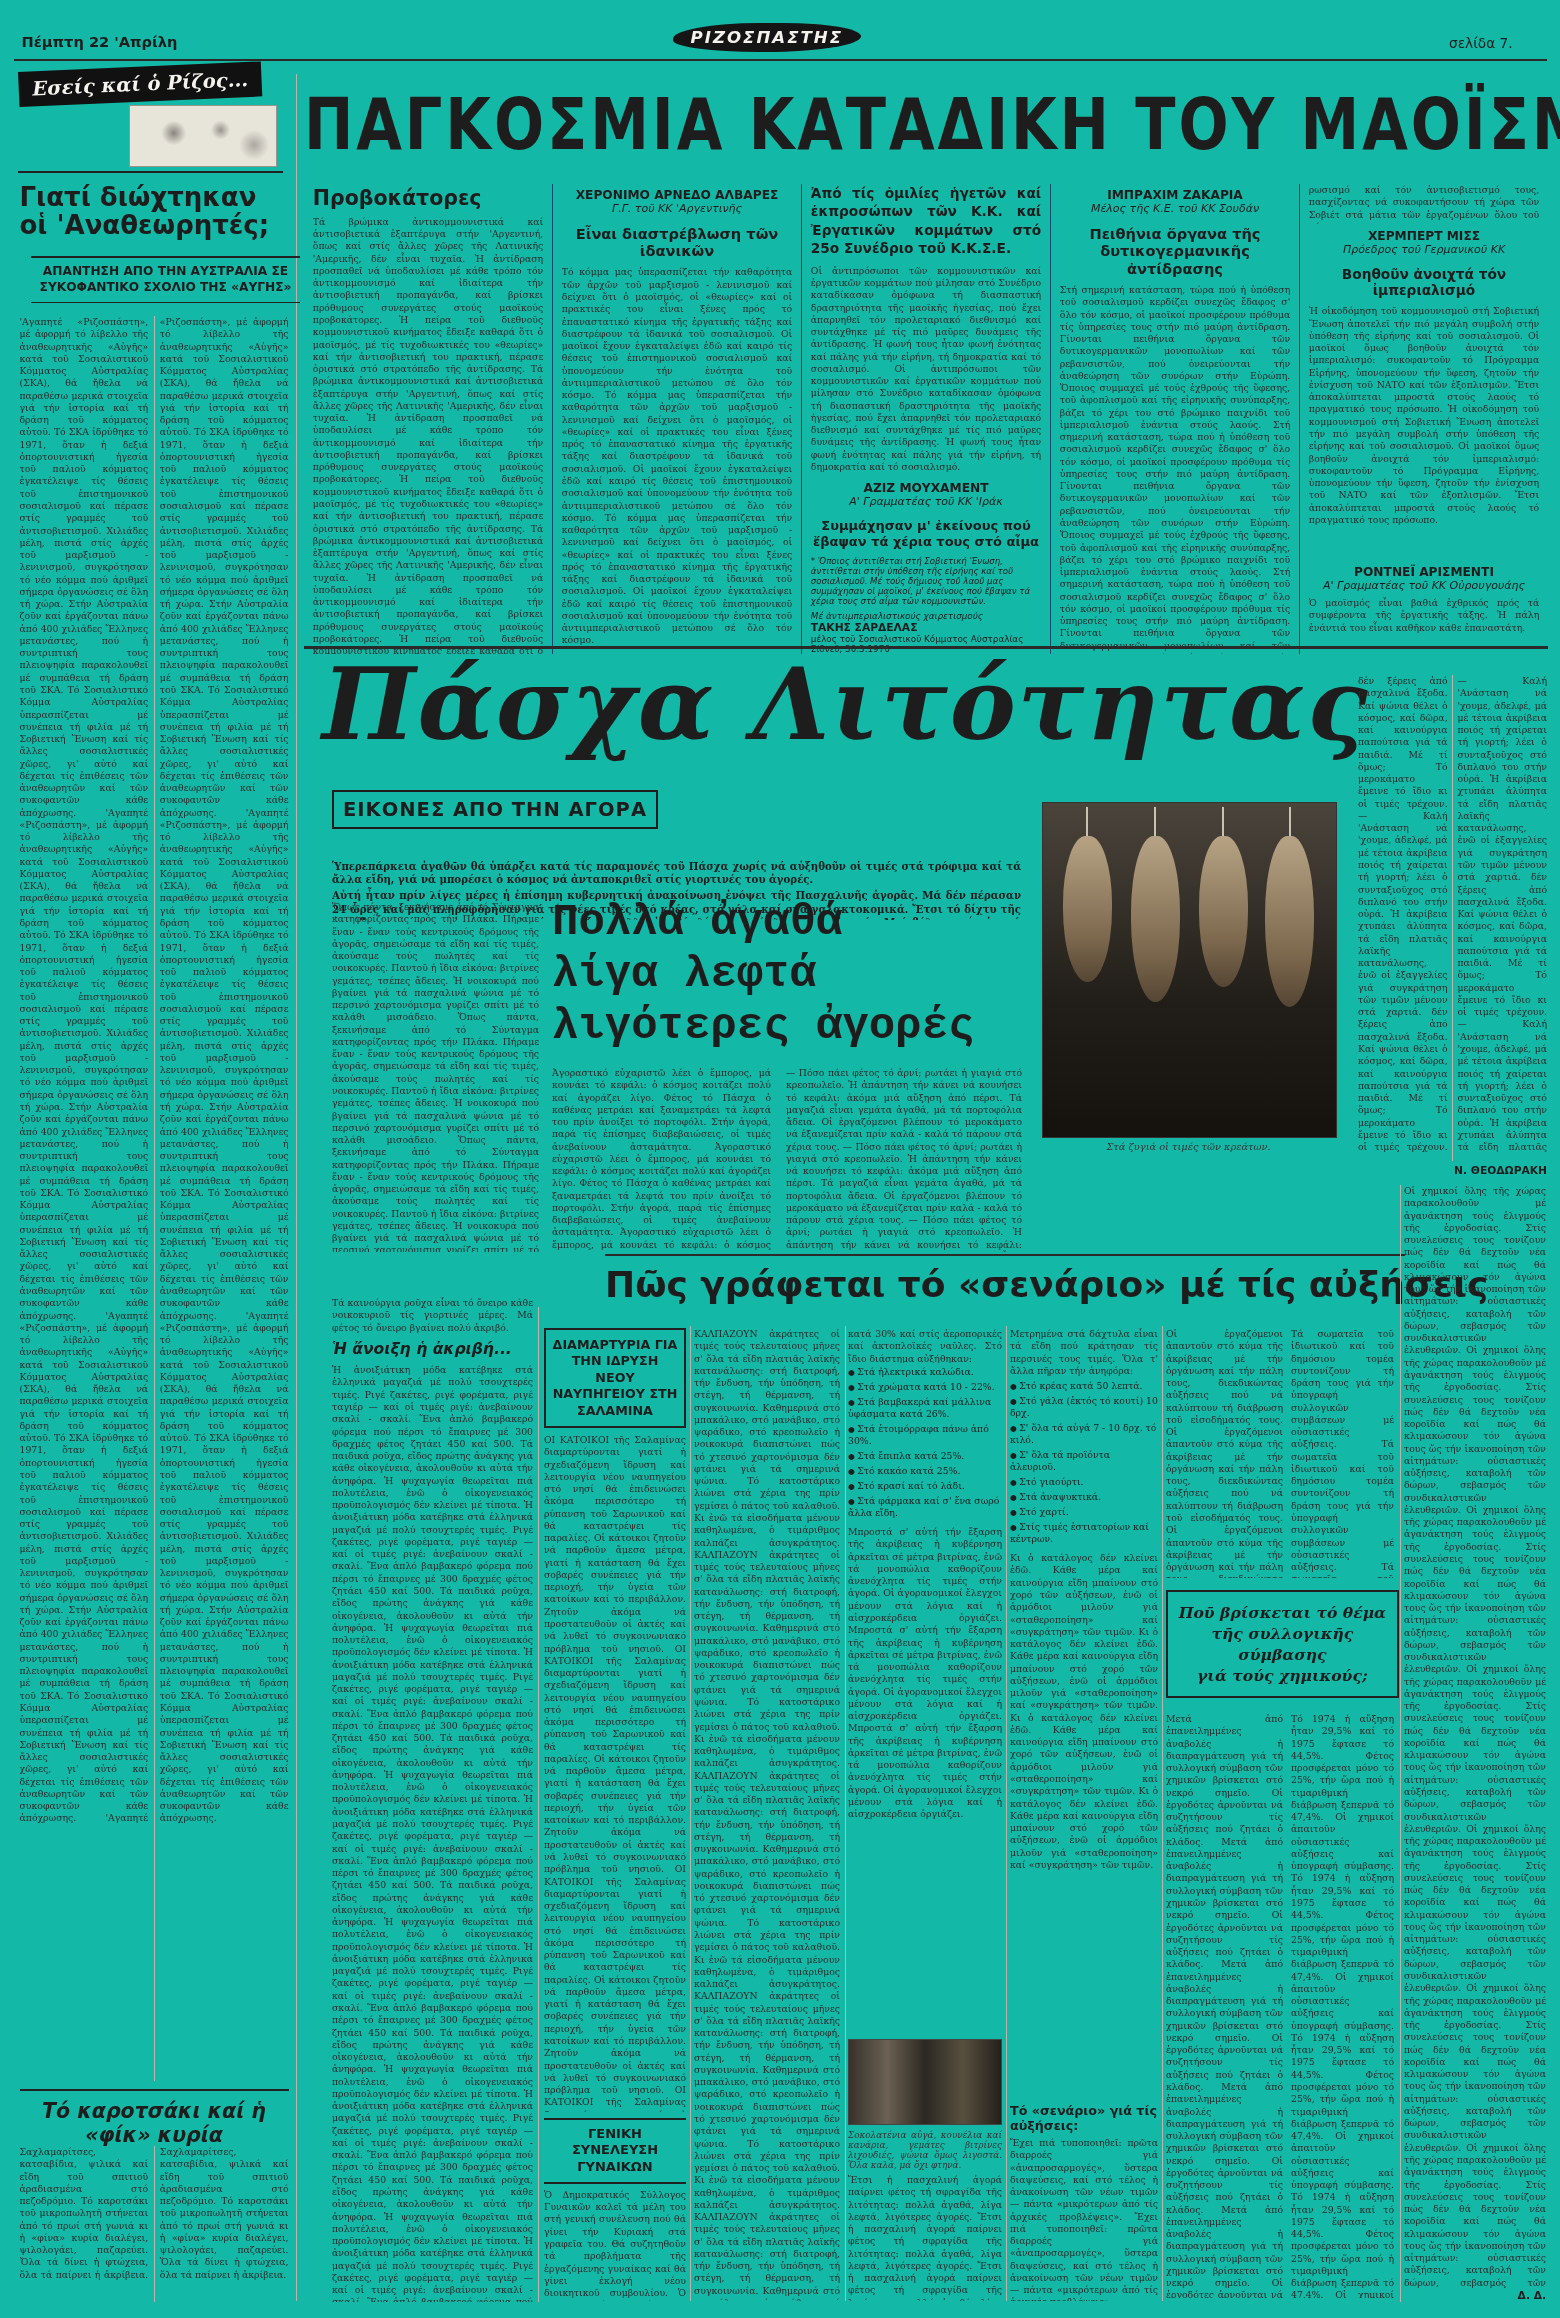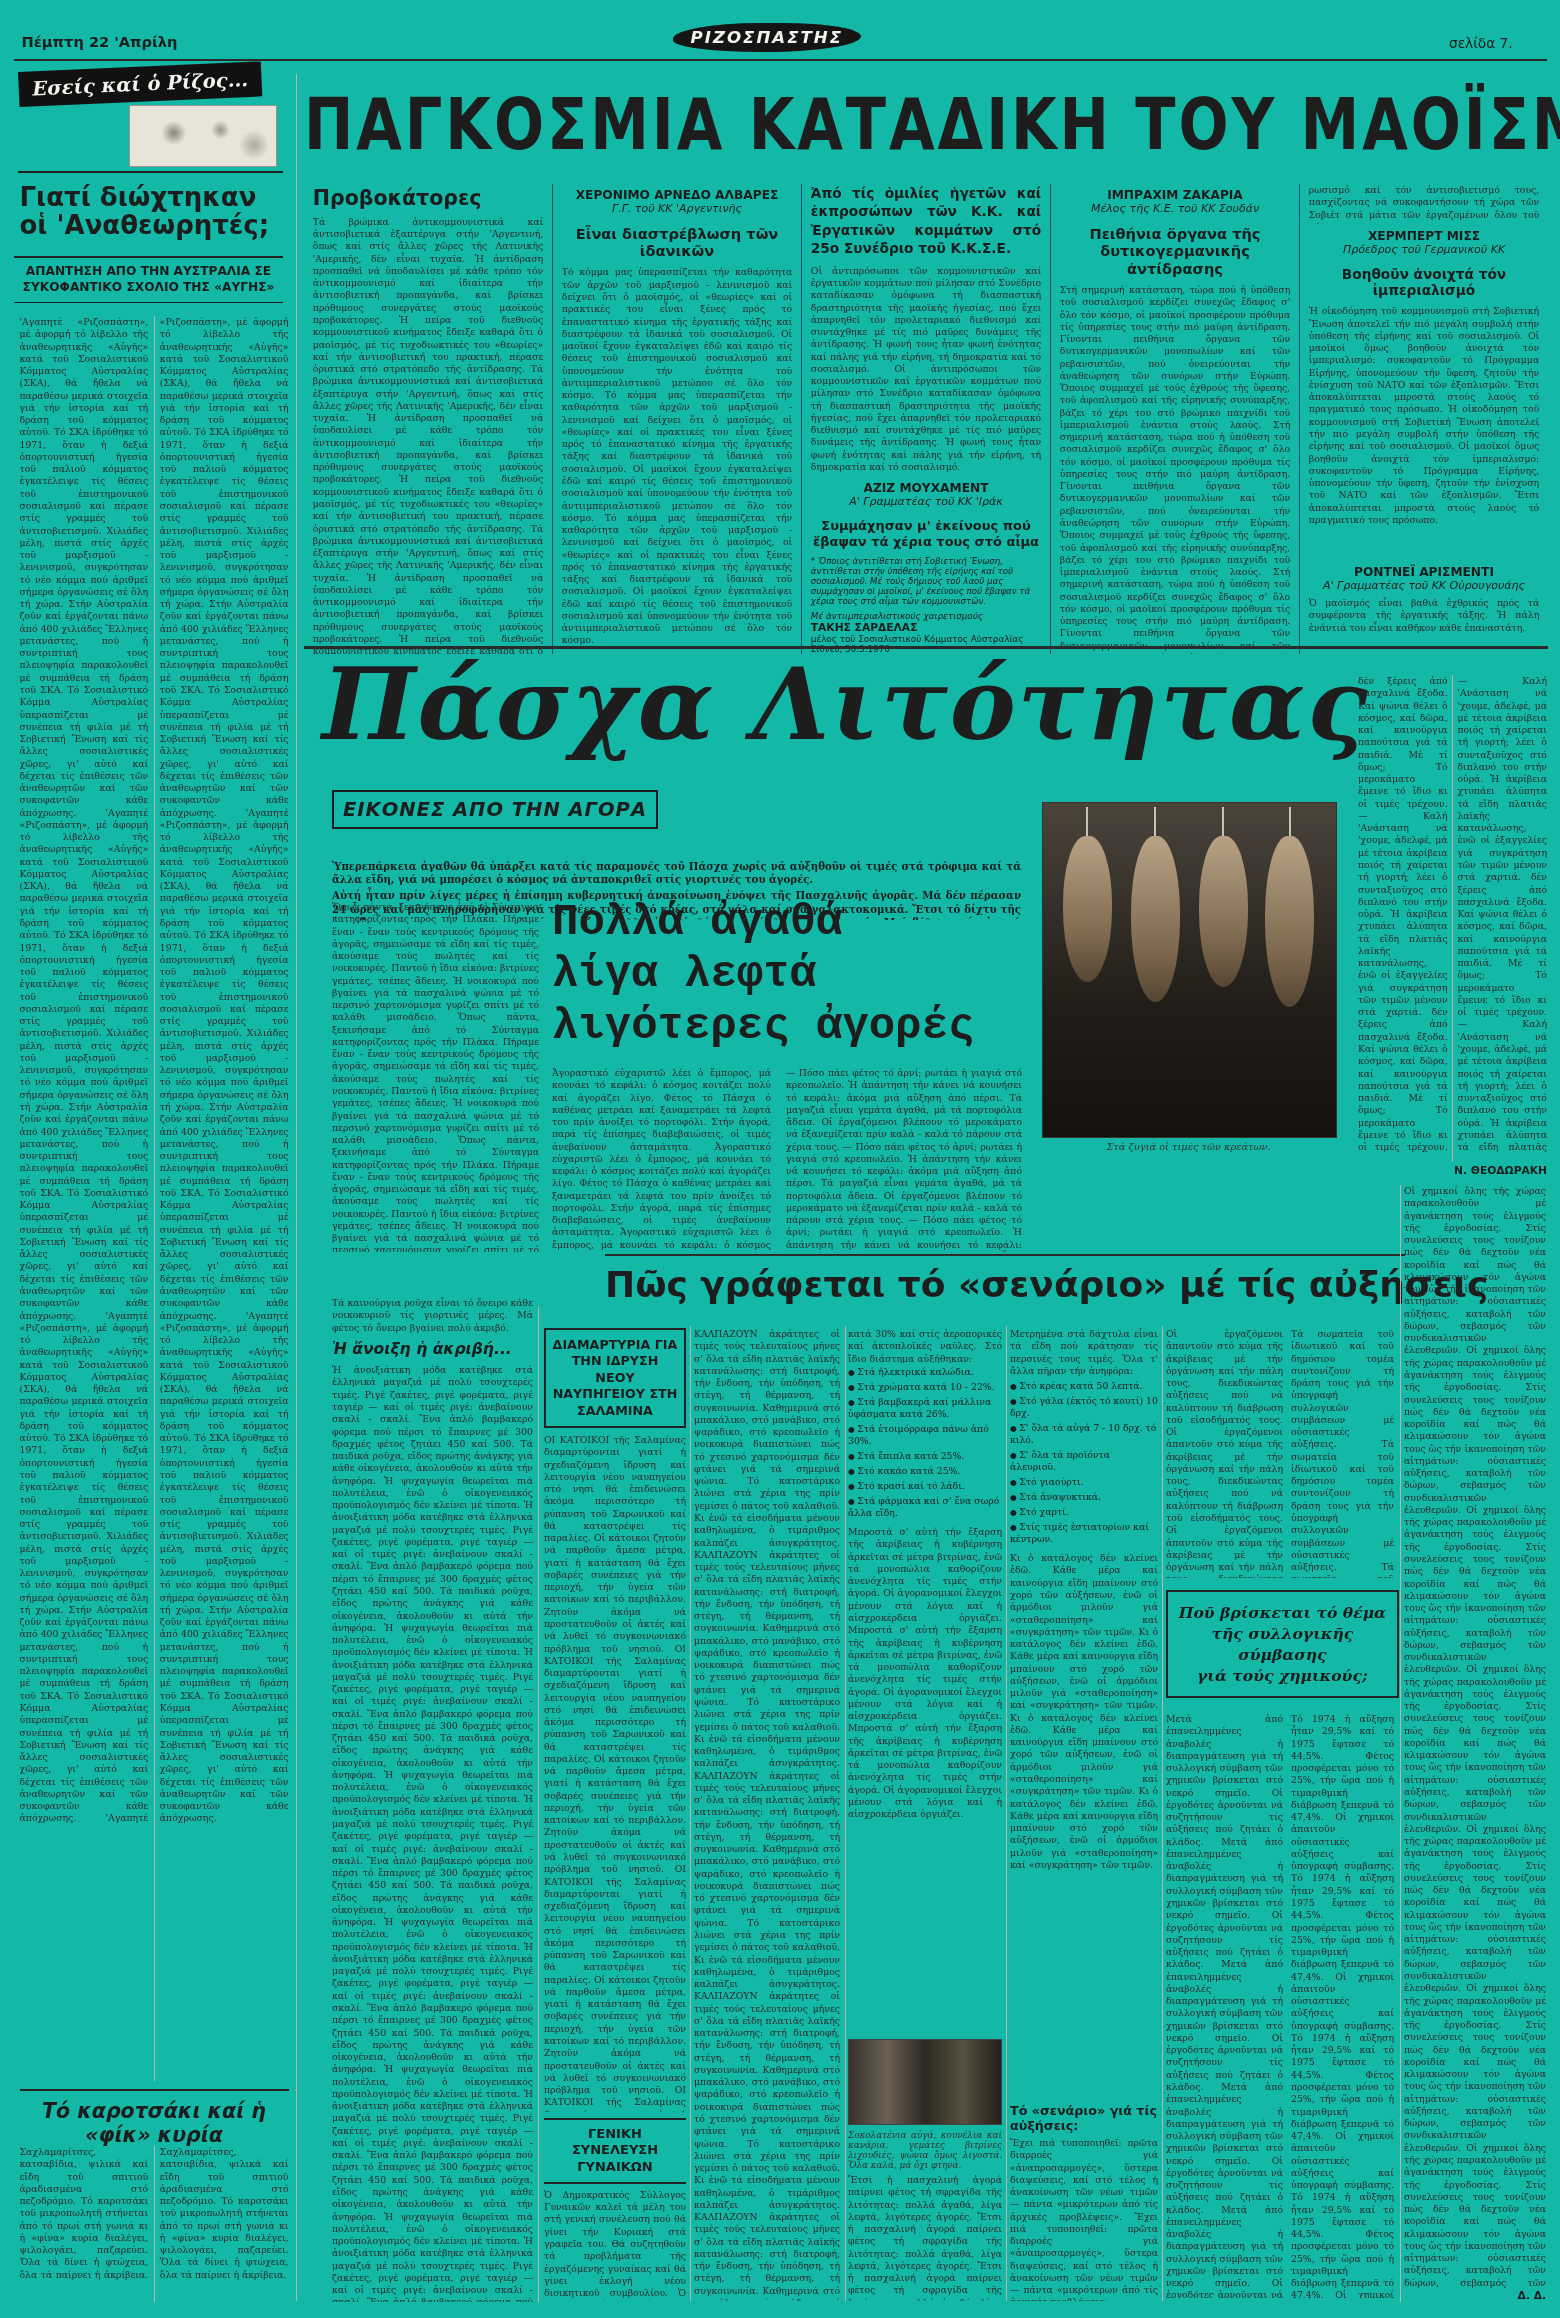--- a/index.html
+++ b/index.html
@@ -49,21 +49,21 @@
   .mao-intro{font-size:13.7px;font-weight:bold;line-height:1.35;text-align:justify;margin-bottom:6.8px;}
   .note{font-size:8.6px;font-style:italic;}
   .sig{text-align:left;margin-top:4.9px;}
   .sig .pre{font-size:8.8px;font-style:italic;}
   .sig .name{font-size:10.7px;font-weight:bold;}
   .sig .role,.sig .place{font-size:8.8px;}
   
   .pa-head{font-family:"DejaVu Serif",serif;font-style:italic;font-weight:bold;font-size:99px;
            letter-spacing:2px;white-space:nowrap;line-height:1;}
   .pa-label{border:2.4px solid #1d1d1d;font-size:19.5px;font-weight:bold;letter-spacing:1px;
-            display:flex;align-items:center;justify-content:center;font-style:italic;}
+            display:flex;align-items:center;justify-content:center;}
   .pa-lead{font-size:10.2px;font-weight:bold;line-height:1.3;text-align:justify;
            font-family:"DejaVu Serif",serif;}
   .pa-sub-line{font-family:Liberation Mono, monospace;font-weight:bold;font-size:44px;line-height:1.18;}
   .photo{border:1px solid #333;background:linear-gradient(180deg,#4a443b,#211d18 60%,#15120e);}
   .carcass{position:absolute;width:49px;height:146px;top:33px;border-radius:46% 46% 50% 50%;
            background:linear-gradient(180deg,#cbb592,#8a7355 70%,#5e4c38);opacity:.85;}
   .hook{position:absolute;width:2px;height:29px;top:3.9px;background:#c9c2b2;}
   .caption{font-size:9.8px;font-style:italic;text-align:center;color:#333;
            font-family:"DejaVu Serif",serif;}
   .sig-right{font-size:10.7px;font-weight:bold;text-align:right;}
@@ -99,21 +99,21 @@
   <div class="abs h-page" style="left:1449px;top:35px;width:107px;">σελίδα 7.</div>
 
   <div class="vrule" style="left:296px;top:74px;height:2227px;"></div>
 
   <div class="abs eseis" style="left:17.6px;top:72px;width:265px;height:99px;">
     <span class="eseis-ribbon">Εσείς καί ὁ Ρίζος...</span>
     <span class="eseis-art"></span>
   </div>
 
   <div class="abs la-head" style="left:19.5px;top:183px;width:265px;">Γιατί διώχτηκαν οἱ 'Αναθεωρητές;</div>
-  <div class="abs la-kick" style="left:14px;top:256px;width:265px;">ΑΠΑΝΤΗΣΗ ΑΠΟ ΤΗΝ ΑΥΣΤΡΑΛΙΑ ΣΕ ΣΥΚΟΦΑΝΤΙΚΟ ΣΧΟΛΙΟ ΤΗΣ «ΑΥΓΗΣ»</div>
+  <div class="abs la-kick" style="left:31px;top:256px;width:265px;">ΑΠΑΝΤΗΣΗ ΑΠΟ ΤΗΝ ΑΥΣΤΡΑΛΙΑ ΣΕ ΣΥΚΟΦΑΝΤΙΚΟ ΣΧΟΛΙΟ ΤΗΣ «ΑΥΓΗΣ»</div>
   <div class="abs body two-col" style="left:19.5px;top:316px;width:269px;height:1765px;">'Αγαπητέ «Ριζοσπάστη», μέ ἀφορμή τό λίβελλο τῆς ἀναθεωρητικῆς «Αὐγῆς» κατά τοῦ Σοσιαλιστικοῦ Κόμματος Αὐστραλίας (ΣΚΑ), θά ἤθελα νά παραθέσω μερικά στοιχεῖα γιά τήν ἱστορία καί τή δράση τοῦ κόμματος αὐτοῦ. Τό ΣΚΑ ἱδρύθηκε τό 1971, ὅταν ἡ δεξιά ὀπορτουνιστική ἡγεσία τοῦ παλιοῦ κόμματος ἐγκατέλειψε τίς θέσεις τοῦ ἐπιστημονικοῦ σοσιαλισμοῦ καί πέρασε στίς γραμμές τοῦ ἀντισοβιετισμοῦ. Χιλιάδες μέλη, πιστά στίς ἀρχές τοῦ μαρξισμοῦ - λενινισμοῦ, συγκρότησαν τό νέο κόμμα πού ἀριθμεῖ σήμερα ὀργανώσεις σέ ὅλη τή χώρα. Στήν Αὐστραλία ζοῦν καί ἐργάζονται πάνω ἀπό 400 χιλιάδες Ἕλληνες μετανάστες, πού ἡ συντριπτική τους πλειοψηφία παρακολουθεῖ μέ συμπάθεια τή δράση τοῦ ΣΚΑ. Τό Σοσιαλιστικό Κόμμα Αὐστραλίας ὑπερασπίζεται μέ συνέπεια τή φιλία μέ τή Σοβιετική Ἕνωση καί τίς ἄλλες σοσιαλιστικές χῶρες, γι' αὐτό καί δέχεται τίς ἐπιθέσεις τῶν ἀναθεωρητῶν καί τῶν συκοφαντῶν κάθε ἀπόχρωσης. 'Αγαπητέ «Ριζοσπάστη», μέ ἀφορμή τό λίβελλο τῆς ἀναθεωρητικῆς «Αὐγῆς» κατά τοῦ Σοσιαλιστικοῦ Κόμματος Αὐστραλίας (ΣΚΑ), θά ἤθελα νά παραθέσω μερικά στοιχεῖα γιά τήν ἱστορία καί τή δράση τοῦ κόμματος αὐτοῦ. Τό ΣΚΑ ἱδρύθηκε τό 1971, ὅταν ἡ δεξιά ὀπορτουνιστική ἡγεσία τοῦ παλιοῦ κόμματος ἐγκατέλειψε τίς θέσεις τοῦ ἐπιστημονικοῦ σοσιαλισμοῦ καί πέρασε στίς γραμμές τοῦ ἀντισοβιετισμοῦ. Χιλιάδες μέλη, πιστά στίς ἀρχές τοῦ μαρξισμοῦ - λενινισμοῦ, συγκρότησαν τό νέο κόμμα πού ἀριθμεῖ σήμερα ὀργανώσεις σέ ὅλη τή χώρα. Στήν Αὐστραλία ζοῦν καί ἐργάζονται πάνω ἀπό 400 χιλιάδες Ἕλληνες μετανάστες, πού ἡ συντριπτική τους πλειοψηφία παρακολουθεῖ μέ συμπάθεια τή δράση τοῦ ΣΚΑ. Τό Σοσιαλιστικό Κόμμα Αὐστραλίας ὑπερασπίζεται μέ συνέπεια τή φιλία μέ τή Σοβιετική Ἕνωση καί τίς ἄλλες σοσιαλιστικές χῶρες, γι' αὐτό καί δέχεται τίς ἐπιθέσεις τῶν ἀναθεωρητῶν καί τῶν συκοφαντῶν κάθε ἀπόχρωσης. 'Αγαπητέ «Ριζοσπάστη», μέ ἀφορμή τό λίβελλο τῆς ἀναθεωρητικῆς «Αὐγῆς» κατά τοῦ Σοσιαλιστικοῦ Κόμματος Αὐστραλίας (ΣΚΑ), θά ἤθελα νά παραθέσω μερικά στοιχεῖα γιά τήν ἱστορία καί τή δράση τοῦ κόμματος αὐτοῦ. Τό ΣΚΑ ἱδρύθηκε τό 1971, ὅταν ἡ δεξιά ὀπορτουνιστική ἡγεσία τοῦ παλιοῦ κόμματος ἐγκατέλειψε τίς θέσεις τοῦ ἐπιστημονικοῦ σοσιαλισμοῦ καί πέρασε στίς γραμμές τοῦ ἀντισοβιετισμοῦ. Χιλιάδες μέλη, πιστά στίς ἀρχές τοῦ μαρξισμοῦ - λενινισμοῦ, συγκρότησαν τό νέο κόμμα πού ἀριθμεῖ σήμερα ὀργανώσεις σέ ὅλη τή χώρα. Στήν Αὐστραλία ζοῦν καί ἐργάζονται πάνω ἀπό 400 χιλιάδες Ἕλληνες μετανάστες, πού ἡ συντριπτική τους πλειοψηφία παρακολουθεῖ μέ συμπάθεια τή δράση τοῦ ΣΚΑ. Τό Σοσιαλιστικό Κόμμα Αὐστραλίας ὑπερασπίζεται μέ συνέπεια τή φιλία μέ τή Σοβιετική Ἕνωση καί τίς ἄλλες σοσιαλιστικές χῶρες, γι' αὐτό καί δέχεται τίς ἐπιθέσεις τῶν ἀναθεωρητῶν καί τῶν συκοφαντῶν κάθε ἀπόχρωσης. 'Αγαπητέ «Ριζοσπάστη», μέ ἀφορμή τό λίβελλο τῆς ἀναθεωρητικῆς «Αὐγῆς» κατά τοῦ Σοσιαλιστικοῦ Κόμματος Αὐστραλίας (ΣΚΑ), θά ἤθελα νά παραθέσω μερικά στοιχεῖα γιά τήν ἱστορία καί τή δράση τοῦ κόμματος αὐτοῦ. Τό ΣΚΑ ἱδρύθηκε τό 1971, ὅταν ἡ δεξιά ὀπορτουνιστική ἡγεσία τοῦ παλιοῦ κόμματος ἐγκατέλειψε τίς θέσεις τοῦ ἐπιστημονικοῦ σοσιαλισμοῦ καί πέρασε στίς γραμμές τοῦ ἀντισοβιετισμοῦ. Χιλιάδες μέλη, πιστά στίς ἀρχές τοῦ μαρξισμοῦ - λενινισμοῦ, συγκρότησαν τό νέο κόμμα πού ἀριθμεῖ σήμερα ὀργανώσεις σέ ὅλη τή χώρα. Στήν Αὐστραλία ζοῦν καί ἐργάζονται πάνω ἀπό 400 χιλιάδες Ἕλληνες μετανάστες, πού ἡ συντριπτική τους πλειοψηφία παρακολουθεῖ μέ συμπάθεια τή δράση τοῦ ΣΚΑ. Τό Σοσιαλιστικό Κόμμα Αὐστραλίας ὑπερασπίζεται μέ συνέπεια τή φιλία μέ τή Σοβιετική Ἕνωση καί τίς ἄλλες σοσιαλιστικές χῶρες, γι' αὐτό καί δέχεται τίς ἐπιθέσεις τῶν ἀναθεωρητῶν καί τῶν συκοφαντῶν κάθε ἀπόχρωσης. 'Αγαπητέ «Ριζοσπάστη», μέ ἀφορμή τό λίβελλο τῆς ἀναθεωρητικῆς «Αὐγῆς» κατά τοῦ Σοσιαλιστικοῦ Κόμματος Αὐστραλίας (ΣΚΑ), θά ἤθελα νά παραθέσω μερικά στοιχεῖα γιά τήν ἱστορία καί τή δράση τοῦ κόμματος αὐτοῦ. Τό ΣΚΑ ἱδρύθηκε τό 1971, ὅταν ἡ δεξιά ὀπορτουνιστική ἡγεσία τοῦ παλιοῦ κόμματος ἐγκατέλειψε τίς θέσεις τοῦ ἐπιστημονικοῦ σοσιαλισμοῦ καί πέρασε στίς γραμμές τοῦ ἀντισοβιετισμοῦ. Χιλιάδες μέλη, πιστά στίς ἀρχές τοῦ μαρξισμοῦ - λενινισμοῦ, συγκρότησαν τό νέο κόμμα πού ἀριθμεῖ σήμερα ὀργανώσεις σέ ὅλη τή χώρα. Στήν Αὐστραλία ζοῦν καί ἐργάζονται πάνω ἀπό 400 χιλιάδες Ἕλληνες μετανάστες, πού ἡ συντριπτική τους πλειοψηφία παρακολουθεῖ μέ συμπάθεια τή δράση τοῦ ΣΚΑ. Τό Σοσιαλιστικό Κόμμα Αὐστραλίας ὑπερασπίζεται μέ συνέπεια τή φιλία μέ τή Σοβιετική Ἕνωση καί τίς ἄλλες σοσιαλιστικές χῶρες, γι' αὐτό καί δέχεται τίς ἐπιθέσεις τῶν ἀναθεωρητῶν καί τῶν συκοφαντῶν κάθε ἀπόχρωσης. 'Αγαπητέ «Ριζοσπάστη», μέ ἀφορμή τό λίβελλο τῆς ἀναθεωρητικῆς «Αὐγῆς» κατά τοῦ Σοσιαλιστικοῦ Κόμματος Αὐστραλίας (ΣΚΑ), θά ἤθελα νά παραθέσω μερικά στοιχεῖα γιά τήν ἱστορία καί τή δράση τοῦ κόμματος αὐτοῦ. Τό ΣΚΑ ἱδρύθηκε τό 1971, ὅταν ἡ δεξιά ὀπορτουνιστική ἡγεσία τοῦ παλιοῦ κόμματος ἐγκατέλειψε τίς θέσεις τοῦ ἐπιστημονικοῦ σοσιαλισμοῦ καί πέρασε στίς γραμμές τοῦ ἀντισοβιετισμοῦ. Χιλιάδες μέλη, πιστά στίς ἀρχές τοῦ μαρξισμοῦ - λενινισμοῦ, συγκρότησαν τό νέο κόμμα πού ἀριθμεῖ σήμερα ὀργανώσεις σέ ὅλη τή χώρα. Στήν Αὐστραλία ζοῦν καί ἐργάζονται πάνω ἀπό 400 χιλιάδες Ἕλληνες μετανάστες, πού ἡ συντριπτική τους πλειοψηφία παρακολουθεῖ μέ συμπάθεια τή δράση τοῦ ΣΚΑ. Τό Σοσιαλιστικό Κόμμα Αὐστραλίας ὑπερασπίζεται μέ συνέπεια τή φιλία μέ τή Σοβιετική Ἕνωση καί τίς ἄλλες σοσιαλιστικές χῶρες, γι' αὐτό καί δέχεται τίς ἐπιθέσεις τῶν ἀναθεωρητῶν καί τῶν συκοφαντῶν κάθε ἀπόχρωσης.</div>
   <div class="abs la-sub" style="left:19.5px;top:2089px;width:269px;">Τό καροτσάκι καί ἡ «φίκ» κυρία</div>
   <div class="abs body two-col" style="left:19.5px;top:2146px;width:269px;height:156px;">Σαχλαμαρίτσες, κατσαβίδια, ψιλικά καί εἴδη τοῦ σπιτιοῦ ἀραδιασμένα στό πεζοδρόμιο. Τό καροτσάκι τοῦ μικροπωλητῆ στήνεται ἀπό τό πρωί στή γωνιά κι ἡ «φίνα» κυρία διαλέγει, ψιλολογάει, παζαρεύει. Ὅλα τά δίνει ἡ φτώχεια, ὅλα τά παίρνει ἡ ἀκρίβεια. Σαχλαμαρίτσες, κατσαβίδια, ψιλικά καί εἴδη τοῦ σπιτιοῦ ἀραδιασμένα στό πεζοδρόμιο. Τό καροτσάκι τοῦ μικροπωλητῆ στήνεται ἀπό τό πρωί στή γωνιά κι ἡ «φίνα» κυρία διαλέγει, ψιλολογάει, παζαρεύει. Ὅλα τά δίνει ἡ φτώχεια, ὅλα τά παίρνει ἡ ἀκρίβεια.</div>
 
   <div class="abs mao-head" style="left:304px;top:82px;width:1244px;">ΠΑΓΚΟΣΜΙΑ ΚΑΤΑΔΙΚΗ ΤΟΥ ΜΑΟΪΣΜΟΥ</div>
 
   <div class="abs mao-row" style="left:304px;top:184px;width:1244px;height:470px;">
     <div class="mao-col">
       <div class="col-heading">Προβοκάτορες</div>
       <div class="body fill">Τά βρώμικα ἀντικομμουνιστικά καί ἀντισοβιετικά ἐξαπτέρυγα στήν 'Αργεντινή, ὅπως καί στίς ἄλλες χῶρες τῆς Λατινικῆς 'Αμερικῆς, δέν εἶναι τυχαῖα. Ἡ ἀντίδραση προσπαθεῖ νά ὑποδαυλίσει μέ κάθε τρόπο τόν ἀντικομμουνισμό καί ἰδιαίτερα τήν ἀντισοβιετική προπαγάνδα, καί βρίσκει πρόθυμους συνεργάτες στούς μαοϊκούς προβοκάτορες. Ἡ πείρα τοῦ διεθνοῦς κομμουνιστικοῦ κινήματος ἔδειξε καθαρά ὅτι ὁ μαοϊσμός, μέ τίς τυχοδιωκτικές του «θεωρίες» καί τήν ἀντισοβιετική του πρακτική, πέρασε ὁριστικά στό στρατόπεδο τῆς ἀντίδρασης. Τά βρώμικα ἀντικομμουνιστικά καί ἀντισοβιετικά ἐξαπτέρυγα στήν 'Αργεντινή, ὅπως καί στίς ἄλλες χῶρες τῆς Λατινικῆς 'Αμερικῆς, δέν εἶναι τυχαῖα. Ἡ ἀντίδραση προσπαθεῖ νά ὑποδαυλίσει μέ κάθε τρόπο τόν ἀντικομμουνισμό καί ἰδιαίτερα τήν ἀντισοβιετική προπαγάνδα, καί βρίσκει πρόθυμους συνεργάτες στούς μαοϊκούς προβοκάτορες. Ἡ πείρα τοῦ διεθνοῦς κομμουνιστικοῦ κινήματος ἔδειξε καθαρά ὅτι ὁ μαοϊσμός, μέ τίς τυχοδιωκτικές του «θεωρίες» καί τήν ἀντισοβιετική του πρακτική, πέρασε ὁριστικά στό στρατόπεδο τῆς ἀντίδρασης. Τά βρώμικα ἀντικομμουνιστικά καί ἀντισοβιετικά ἐξαπτέρυγα στήν 'Αργεντινή, ὅπως καί στίς ἄλλες χῶρες τῆς Λατινικῆς 'Αμερικῆς, δέν εἶναι τυχαῖα. Ἡ ἀντίδραση προσπαθεῖ νά ὑποδαυλίσει μέ κάθε τρόπο τόν ἀντικομμουνισμό καί ἰδιαίτερα τήν ἀντισοβιετική προπαγάνδα, καί βρίσκει πρόθυμους συνεργάτες στούς μαοϊκούς προβοκάτορες. Ἡ πείρα τοῦ διεθνοῦς κομμουνιστικοῦ κινήματος ἔδειξε καθαρά ὅτι ὁ μαοϊσμός, μέ τίς τυχοδιωκτικές του «θεωρίες» καί τήν ἀντισοβιετική του πρακτική, πέρασε ὁριστικά στό στρατόπεδο τῆς ἀντίδρασης.</div>

